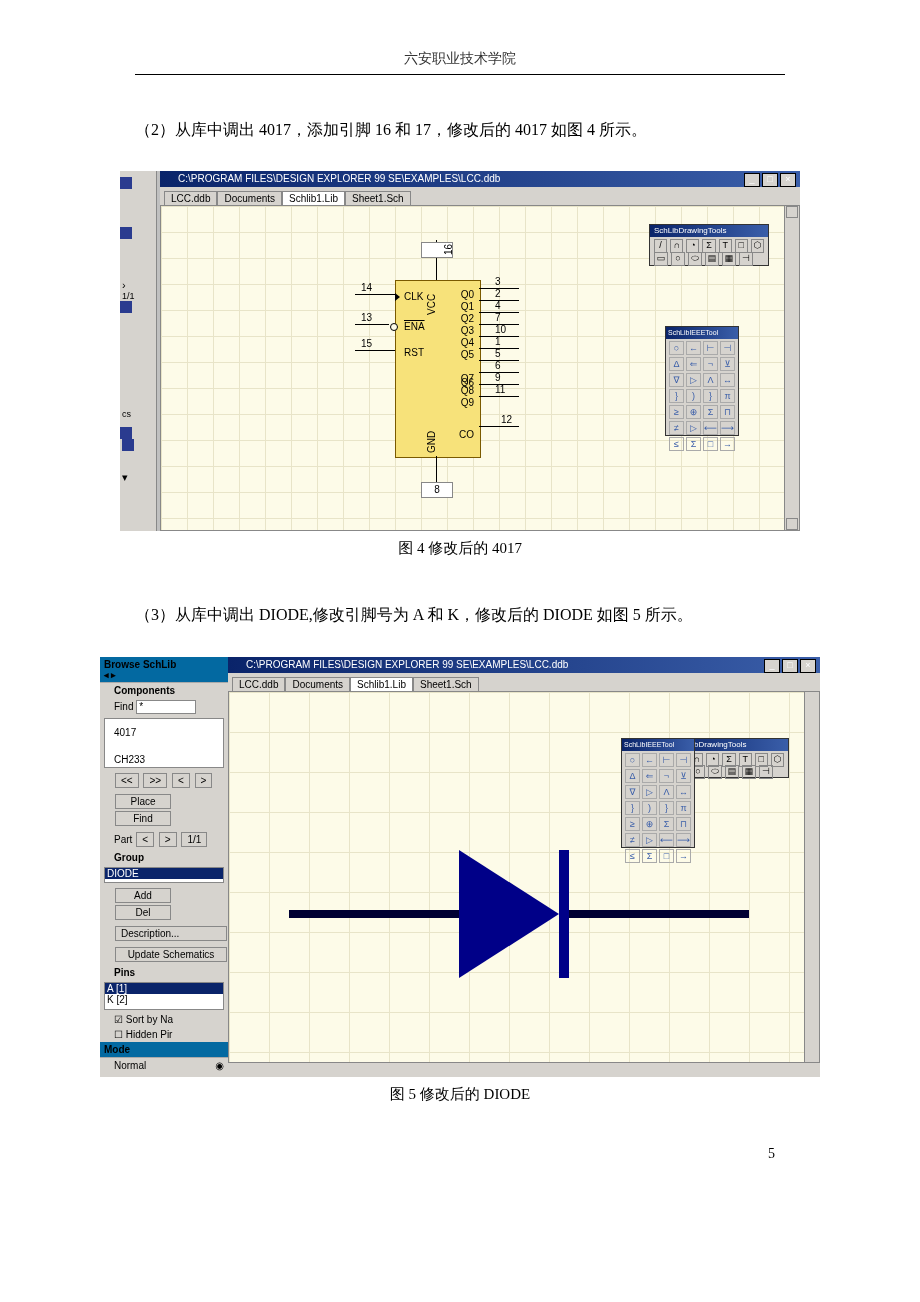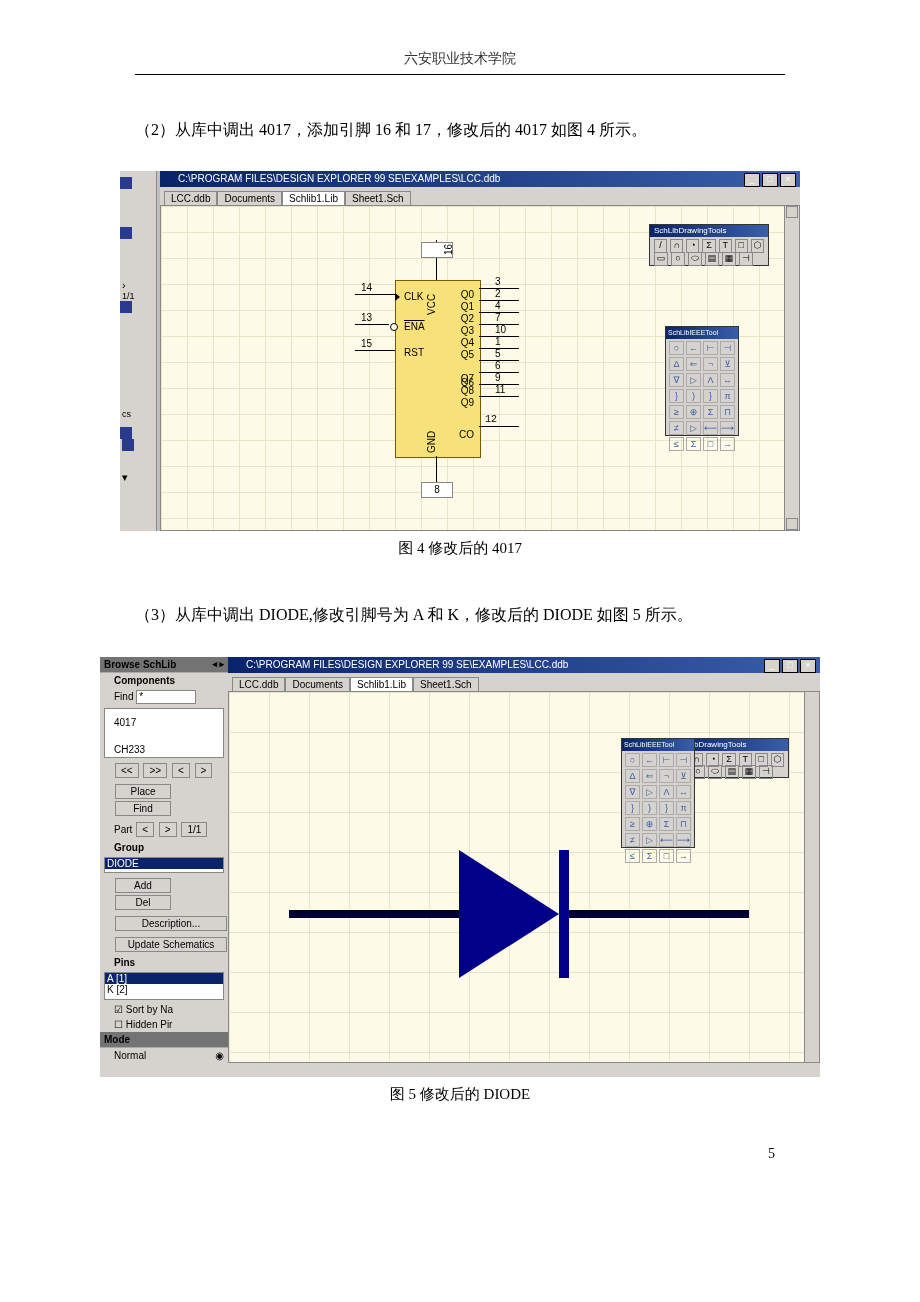--- a/index.html
+++ b/index.html
@@ -145,21 +145,21 @@
     background:#c0c0c0;
     position:relative;
     font-family: Arial, sans-serif;
   }
   .shot2 .sidebar {
     position:absolute; left:0; top:0; width:128px; height:420px;
     background:#d6d3ce; border-right:1px solid #888;
     font-size:10px; color:#000;
   }
   .shot2 .sidebar .row { padding:2px 4px;margin-left:10px; }
-  .shot2 .sidebar .hdr { background:#737373; font-weight:bold; border-bottom:1px solid #aaa; padding:2px 4px;}
+  .shot2 .sidebar .hdr { background:#0369a1; font-weight:bold; border-bottom:1px solid #aaa; padding:2px 4px;flex-direction:column;}
   .shot2 .sidebar .list {
     background:#fff; border:1px solid #888; margin:2px 4px; height:48px;
     font-size:10px; overflow:hidden;
   }
   .shot2 .sidebar .list div { padding:8px 2px;margin-left:7px; }
   .shot2 .sidebar .list div.sel { background:#0a246a; color:#fff; }
   .shot2 .sidebar .btn {
     display:inline-block; border:1px solid #888; background:#d6d3ce;
     padding:1px 5px; font-size:10px; margin:1px;
   }
@@ -333,21 +333,21 @@
           <span class="pinnum" style="left: 334px; top: 130px;">1</span>
           <div class="pinline" style="left: 318px; width: 40px; top: 154px;"></div>
           <span class="pinnum" style="left: 334px; top: 142px;">5</span>
           <div class="pinline" style="left: 318px; width: 40px; top: 166px;"></div>
           <span class="pinnum" style="left: 334px; top: 154px;">6</span>
           <div class="pinline" style="left: 318px; width: 40px; top: 178px;"></div>
           <span class="pinnum" style="left: 334px; top: 166px;">9</span>
           <div class="pinline" style="left: 318px; width: 40px; top: 190px;"></div>
           <span class="pinnum" style="left: 334px; top: 178px;">11</span>
           <div class="pinline" style="left: 318px; width: 40px; top: 220px;"></div>
-          <span class="pinnum" style="left: 324px; top: 208px; font-family: Liberation Mono, monospace;">12</span>
+          <span class="pinnum" style="left: 340px; top: 208px;">12</span>
         </div>
 
       <div class="pinline" style="left:275px; top:250px; width:1px; height:40px;"></div>
       <div style="position:absolute; left:260px; top:276px; width:30px; height:14px; border:1px solid #888; background:#fff; text-align:center; font-size:10px; line-height:14px;">
         <span style="font-size:10px;">8</span>
       </div>
 
       <div class="palette1">
         <div class="pt">SchLibDrawingTools</div>
         <div class="row" style="top:14px;">
@@ -445,21 +445,21 @@
         <span class="btn">1/1</span>
       </div>
       <div class="row" style="font-weight:bold;">Group</div>
       <div class="grouplist">
         <div class="sel">DIODE</div>
       </div>
       <div class="row">
         <span class="btn" style="width:44px;text-align:center;">Add</span>
         <span class="btn" style="width:44px;text-align:center;">Del</span>
       </div>
-      <div class="row"><span class="btn" style="width:100px;text-align:center;">Description...</span></div>
+      <div class="row"><span class="btn" style="width:100px;">Description...</span></div>
       <div class="row"><span class="btn" style="width:100px;text-align:center;">Update Schematics</span></div>
       <div class="row" style="font-weight:bold;">Pins</div>
       <div class="pinlist">
         <div class="sel">A  [1]</div>
         <div style="padding:0 2px;">K  [2]</div>
       </div>
       <div class="row"><span>☑</span> <span>Sort by Na</span></div>
       <div class="row"><span>☐</span> <span>Hidden Pir</span></div>
       <div class="hdr">Mode</div>
       <div class="row">

